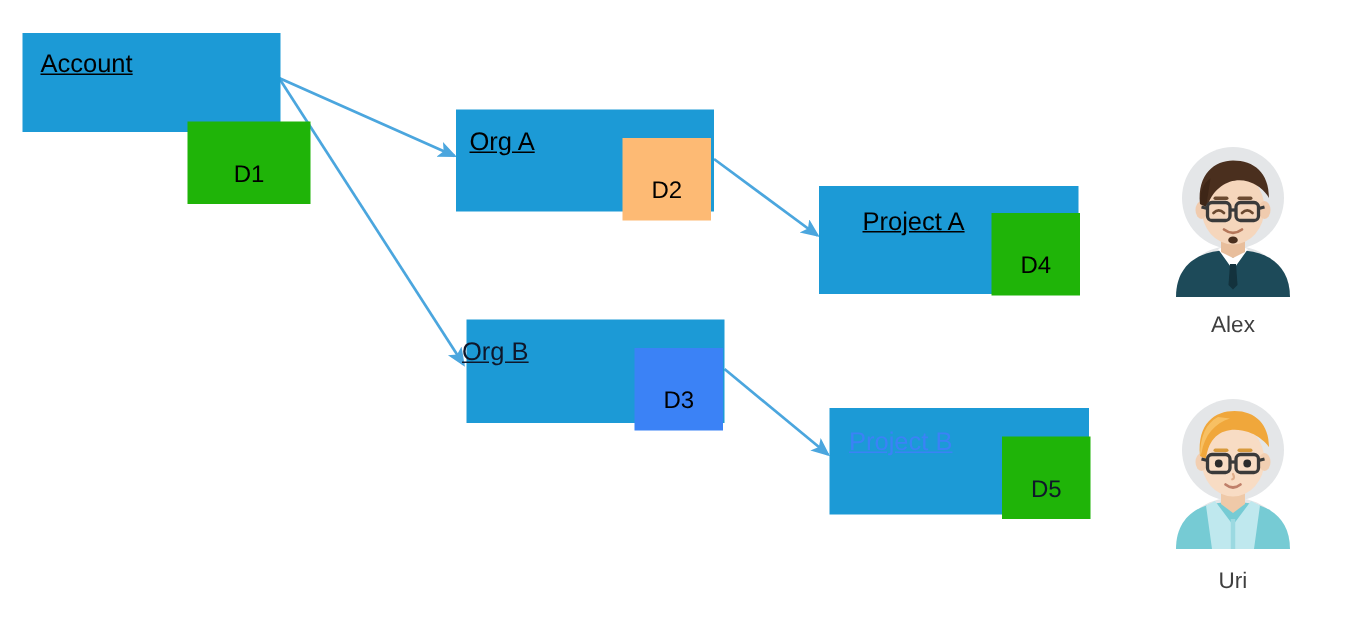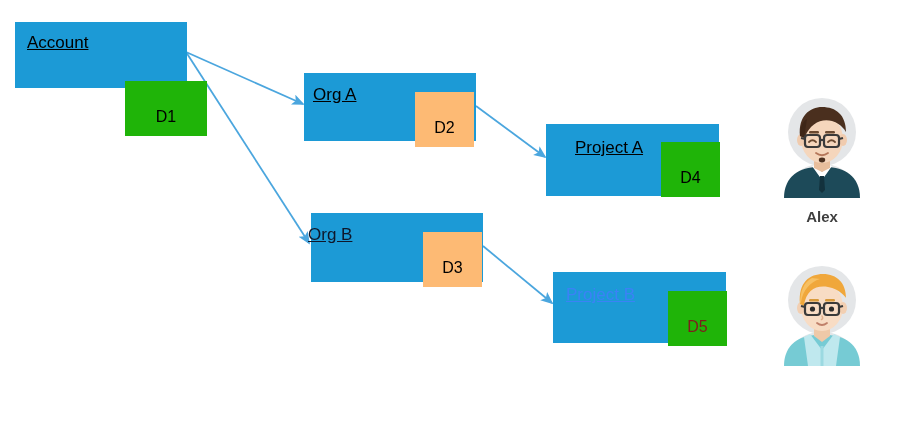--- a/index.html
+++ b/index.html
@@ -56,21 +56,20 @@
     left: 0;
     top: 0;
     width: 904px;
     height: 428px;
     pointer-events: none;
   }
   .person {
     position: absolute;
     width: 120px;
     text-align: center;
-    font-weight: bold;
   }
   .person-name {
     position: absolute;
     width: 120px;
     text-align: center;
     color: #3F3F3F;
     font-size: 15px;
     line-height: 18px;
     font-family: "Liberation Sans", sans-serif;
   }
@@ -111,38 +110,38 @@
     <div class="node-box" style="left: 304px; top: 73px; width: 172px; height: 68px; background: rgb(28, 154, 214);"></div>
     <div class="node-label" style="left: 313px; top: 85px; color: rgb(0, 0, 0);">Org A</div>
     <div class="badge" style="left: 415px; top: 92px; width: 59px; height: 55px; background: #fdba74;">
       <span class="badge-label" style="color: rgb(0, 0, 0);">D2</span>
     </div>
   </div>
 
   <div class="node">
     <div class="node-box" style="left: 311px; top: 213px; width: 172px; height: 69px; background: rgb(28, 154, 214);"></div>
     <div class="node-label" style="left: 308px; top: 225px; color: #0f172a;">Org B</div>
-    <div class="badge" style="left: 423px; top: 232px; width: 59px; height: 55px; background: #fdba74;">
+    <div class="badge" style="left: 423px; top: 232px; width: 59px; height: 55px; background: #3b82f6;">
       <span class="badge-label" style="color: rgb(0, 0, 0);">D3</span>
     </div>
   </div>
 
   <div class="node">
     <div class="node-box" style="left: 546px; top: 124px; width: 173px; height: 72px; background: rgb(28, 154, 214);"></div>
     <div class="node-label" style="left: 559px; top: 138px; color: rgb(0, 0, 0); margin-left: 16px;">Project A</div>
     <div class="badge" style="left: 661px; top: 142px; width: 59px; height: 55px; background: rgb(31, 180, 8);">
       <span class="badge-label" style="color: rgb(0, 0, 0); text-align: center;">D4</span>
     </div>
   </div>
 
   <div class="node">
     <div class="node-box" style="left: 553px; top: 272px; width: 173px; height: 71px; background: rgb(28, 154, 214);"></div>
     <div class="node-label" style="left: 566px; top: 285px; color: #3b82f6;">Project B</div>
     <div class="badge" style="left: 668px; top: 291px; width: 59px; height: 55px; background: rgb(31, 180, 8);">
-      <span class="badge-label" style="color: #7f1d1d;">D5</span>
+      <span class="badge-label" style="color: #0f172a;">D5</span>
     </div>
   </div>
 
   <div class="person" style="left:762px; top:98px; height:130px;">
     <svg class="avatar" viewBox="0 0 96 100" xmlns="http://www.w3.org/2000/svg">
 
       <ellipse cx="48" cy="34" rx="34" ry="34" fill="#E4E6E8"></ellipse>
       <path d="M14 100 C14 76 30 66 48 66 C66 66 82 76 82 100 Z" fill="#E4E6E8"></path>
 
       <path d="M10 100 C10 78 26 69 44 69 L52 69 C70 69 86 78 86 100 Z" fill="#1D4A59"></path>
@@ -211,15 +210,16 @@
       <line x1="27" y1="40" x2="31" y2="41" stroke="#3A3A3A" stroke-width="2.2"></line>
       <line x1="65" y1="41" x2="69" y2="40" stroke="#3A3A3A" stroke-width="2.2"></line>
 
       <circle cx="38.5" cy="43" r="2.6" fill="#2B2B2B"></circle>
       <circle cx="57.5" cy="43" r="2.6" fill="#2B2B2B"></circle>
 
       <path d="M48 50 Q49.5 53 47.5 53.5" fill="none" stroke="#E0AE8B" stroke-width="1.5" stroke-linecap="round"></path>
 
       <path d="M43 57 Q48 61 53 57" fill="none" stroke="#C0806A" stroke-width="1.8" stroke-linecap="round"></path>
     </svg>
+    <div class="person-name" style="left: 0px; top: 113px; color: rgb(63, 63, 63);">Uri</div>
   </div>
 
 </div>
 
 </body></html>

